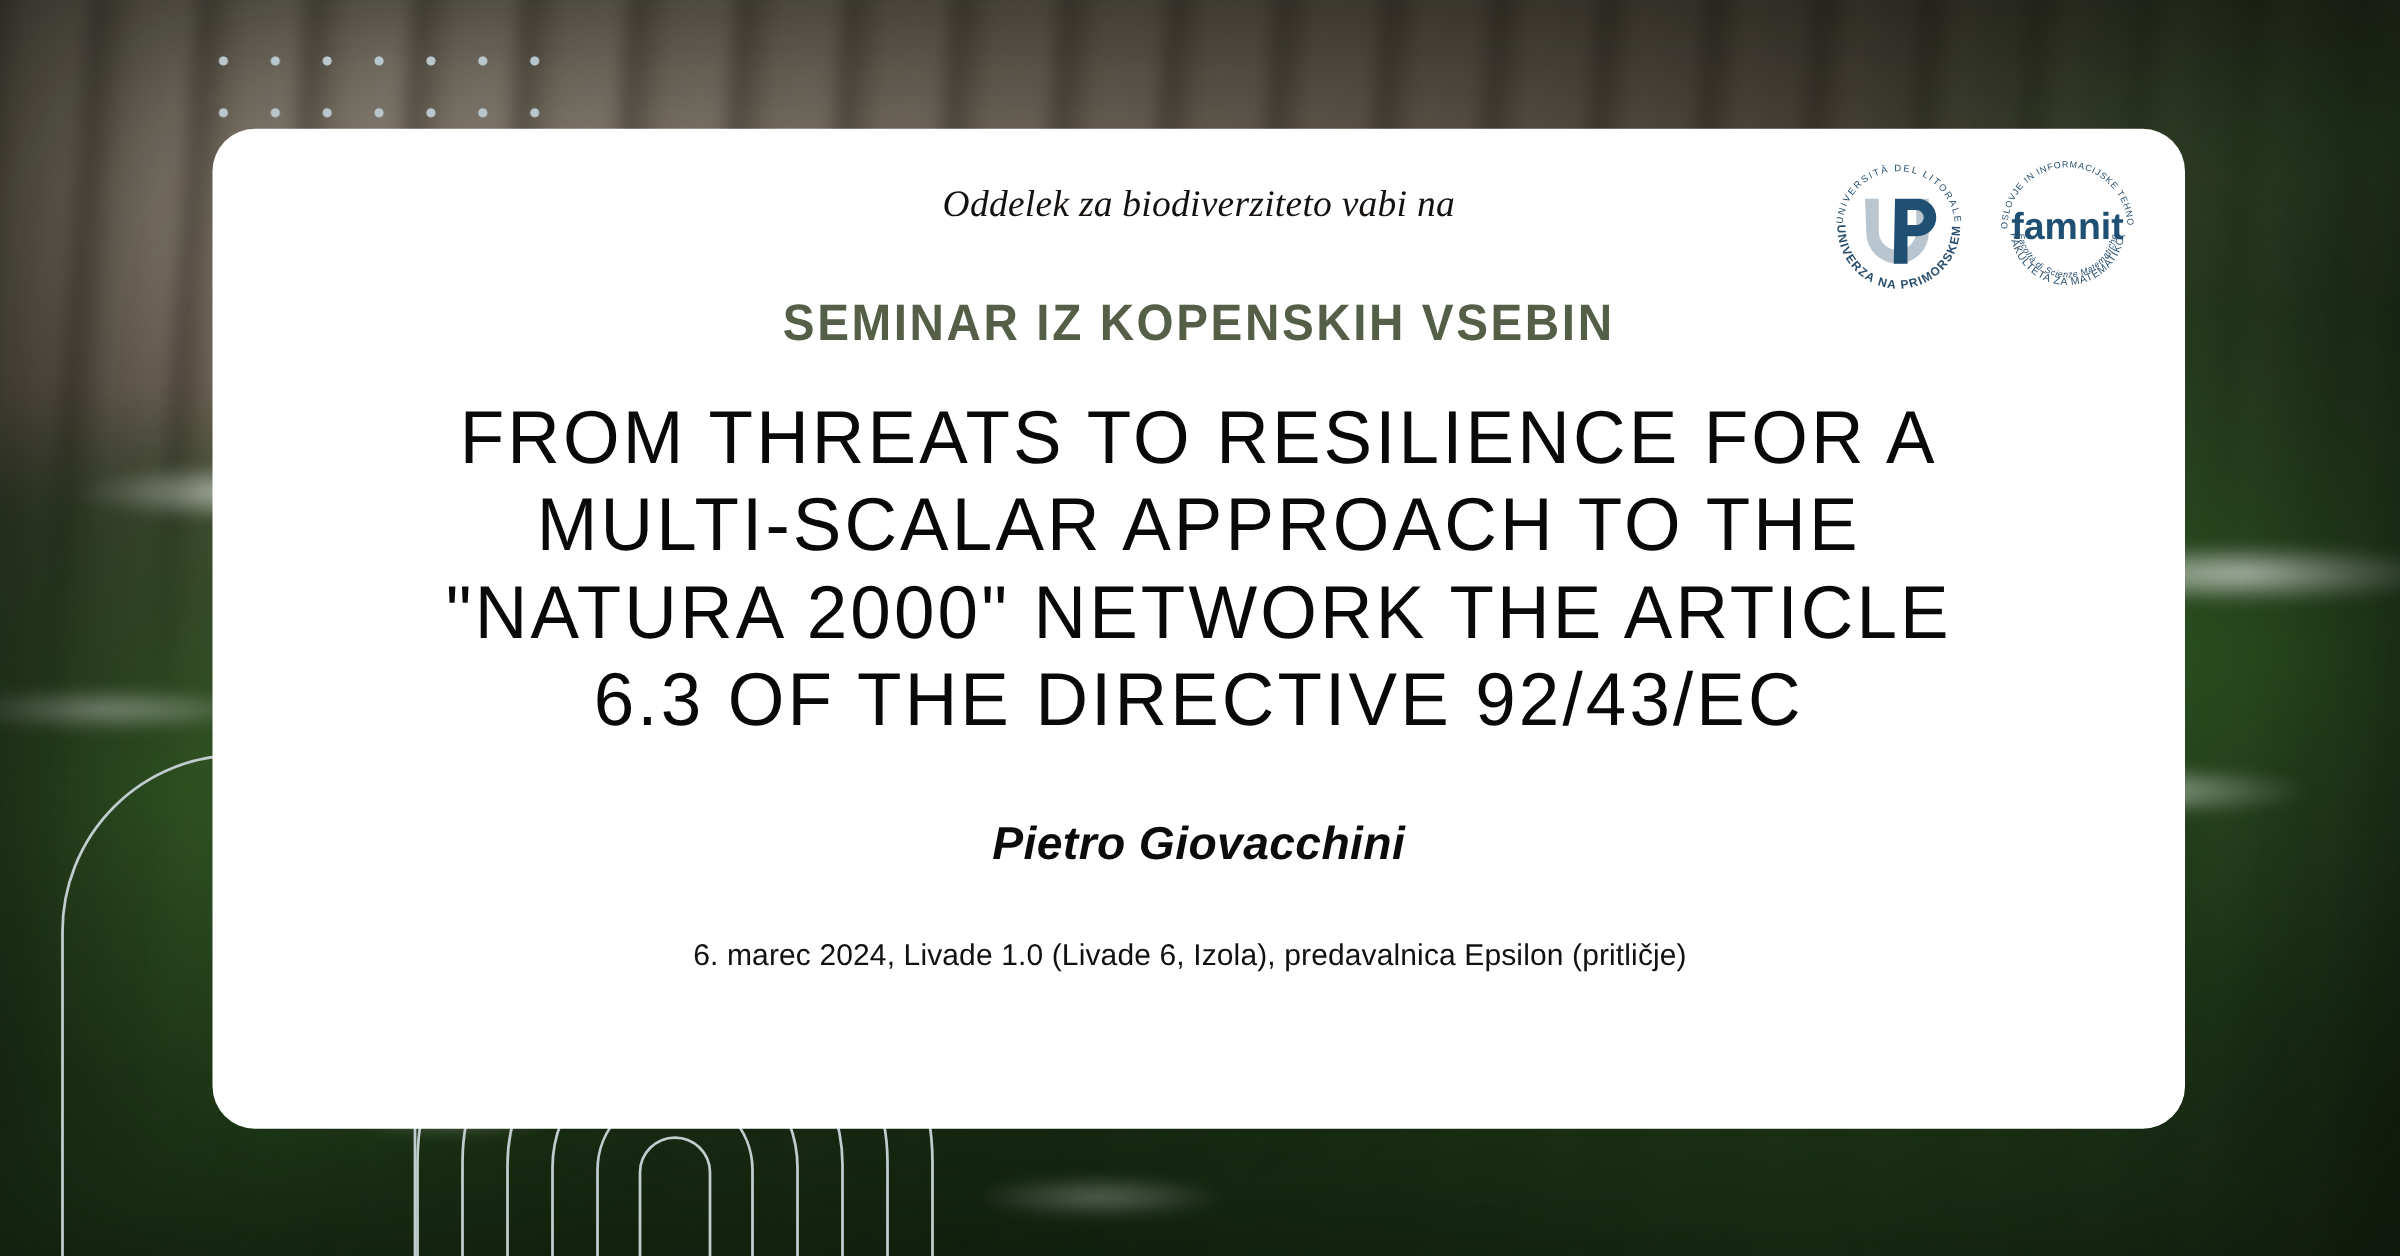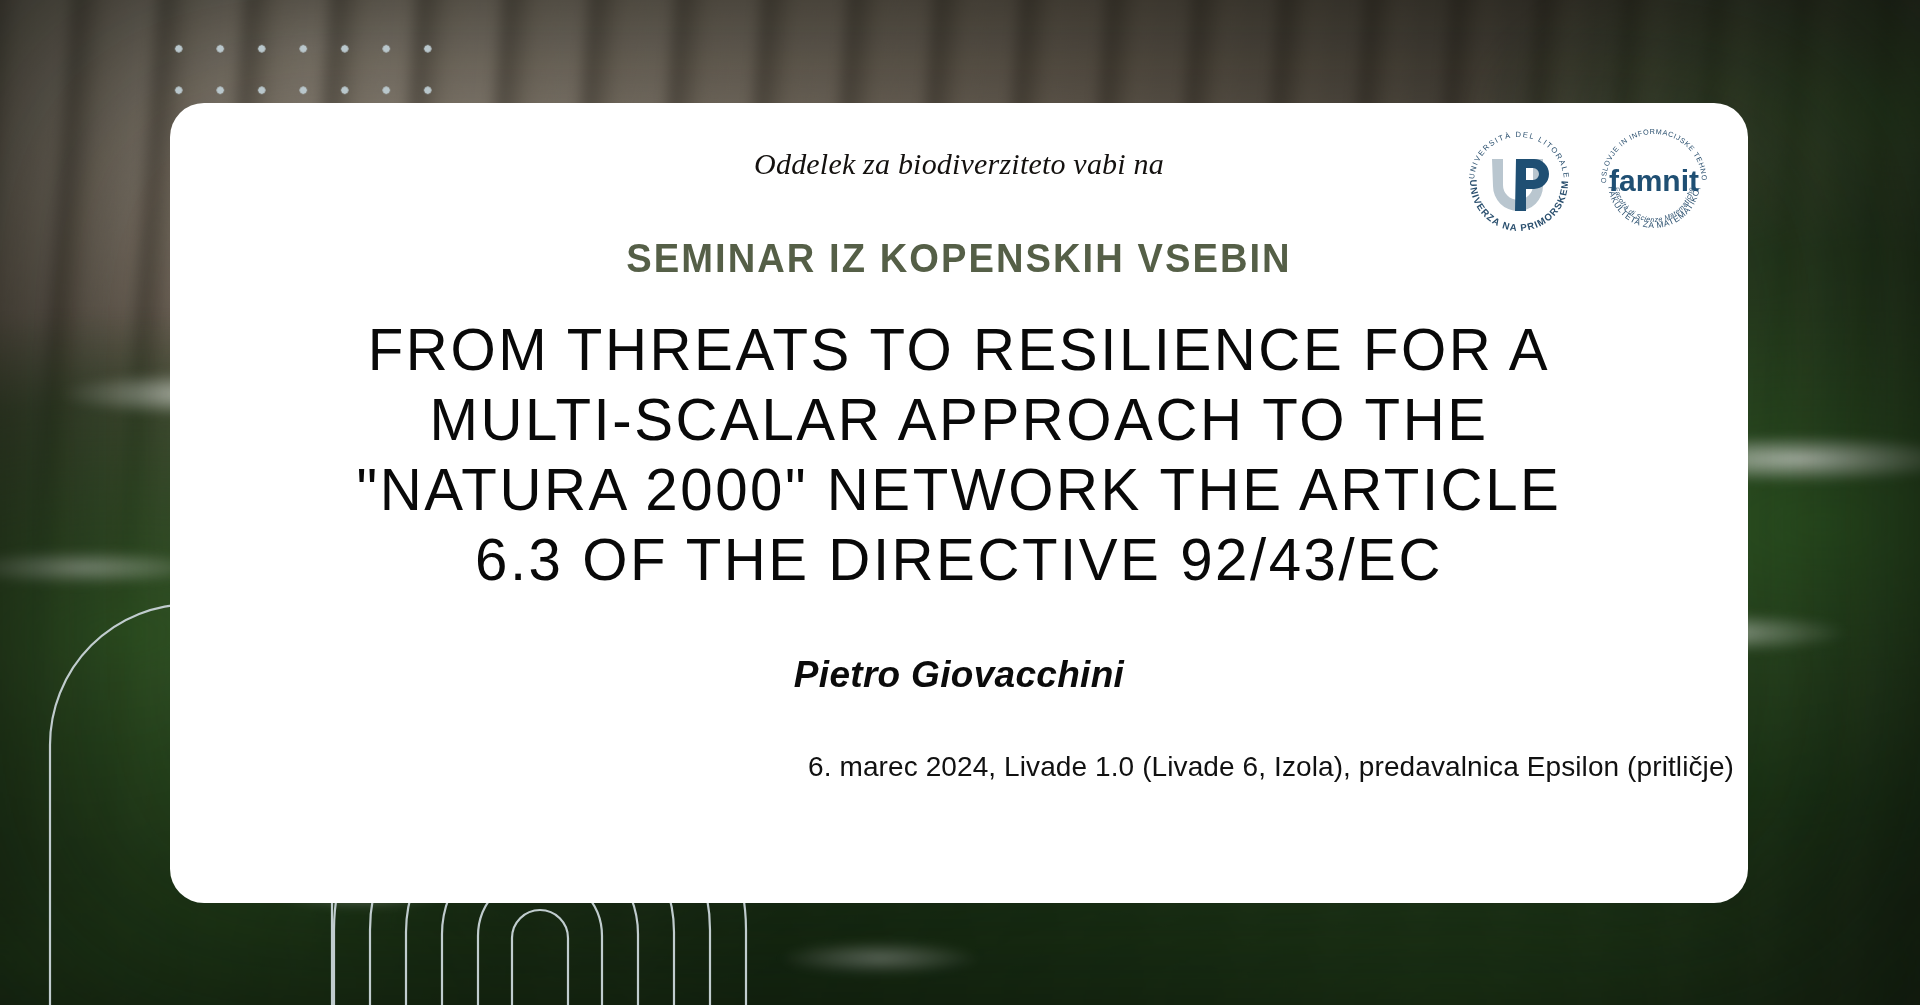--- a/index.html
+++ b/index.html
@@ -77,22 +77,22 @@
     position:absolute;left:18px;right:18px;top:212px;text-align:center;
     font-family:"Liberation Sans",sans-serif;font-weight:normal;font-size:60px;
     line-height:70px;color:#090909;letter-spacing:2.6px;transform:scaleX(.97);
   }
   #speaker{
     position:absolute;left:0;right:0;top:551px;text-align:center;
     font-family:"Liberation Sans",sans-serif;font-weight:bold;font-style:italic;
     font-size:37px;color:#0b0b0b;letter-spacing:.3px;
   }
   #details{
-    position:absolute;left:0;right:14px;top:648px;text-align:right;
-    font-family:"Liberation Sans",sans-serif;font-size:28px;
+    position:absolute;left:0;right:14px;top:648px;text-align:center;
+    font-family:"Liberation Sans",sans-serif;font-size:24px;
     color:#111;letter-spacing:.1px;
   }
   .circ-text{font-family:"Liberation Sans",sans-serif;fill:#2a4f6e;}
 </style>
 </head>
 <body>
 
 <div id="bg">
   <div class="bg-layer bg-base"></div>
   <div class="bg-layer bg-trunks"></div>

